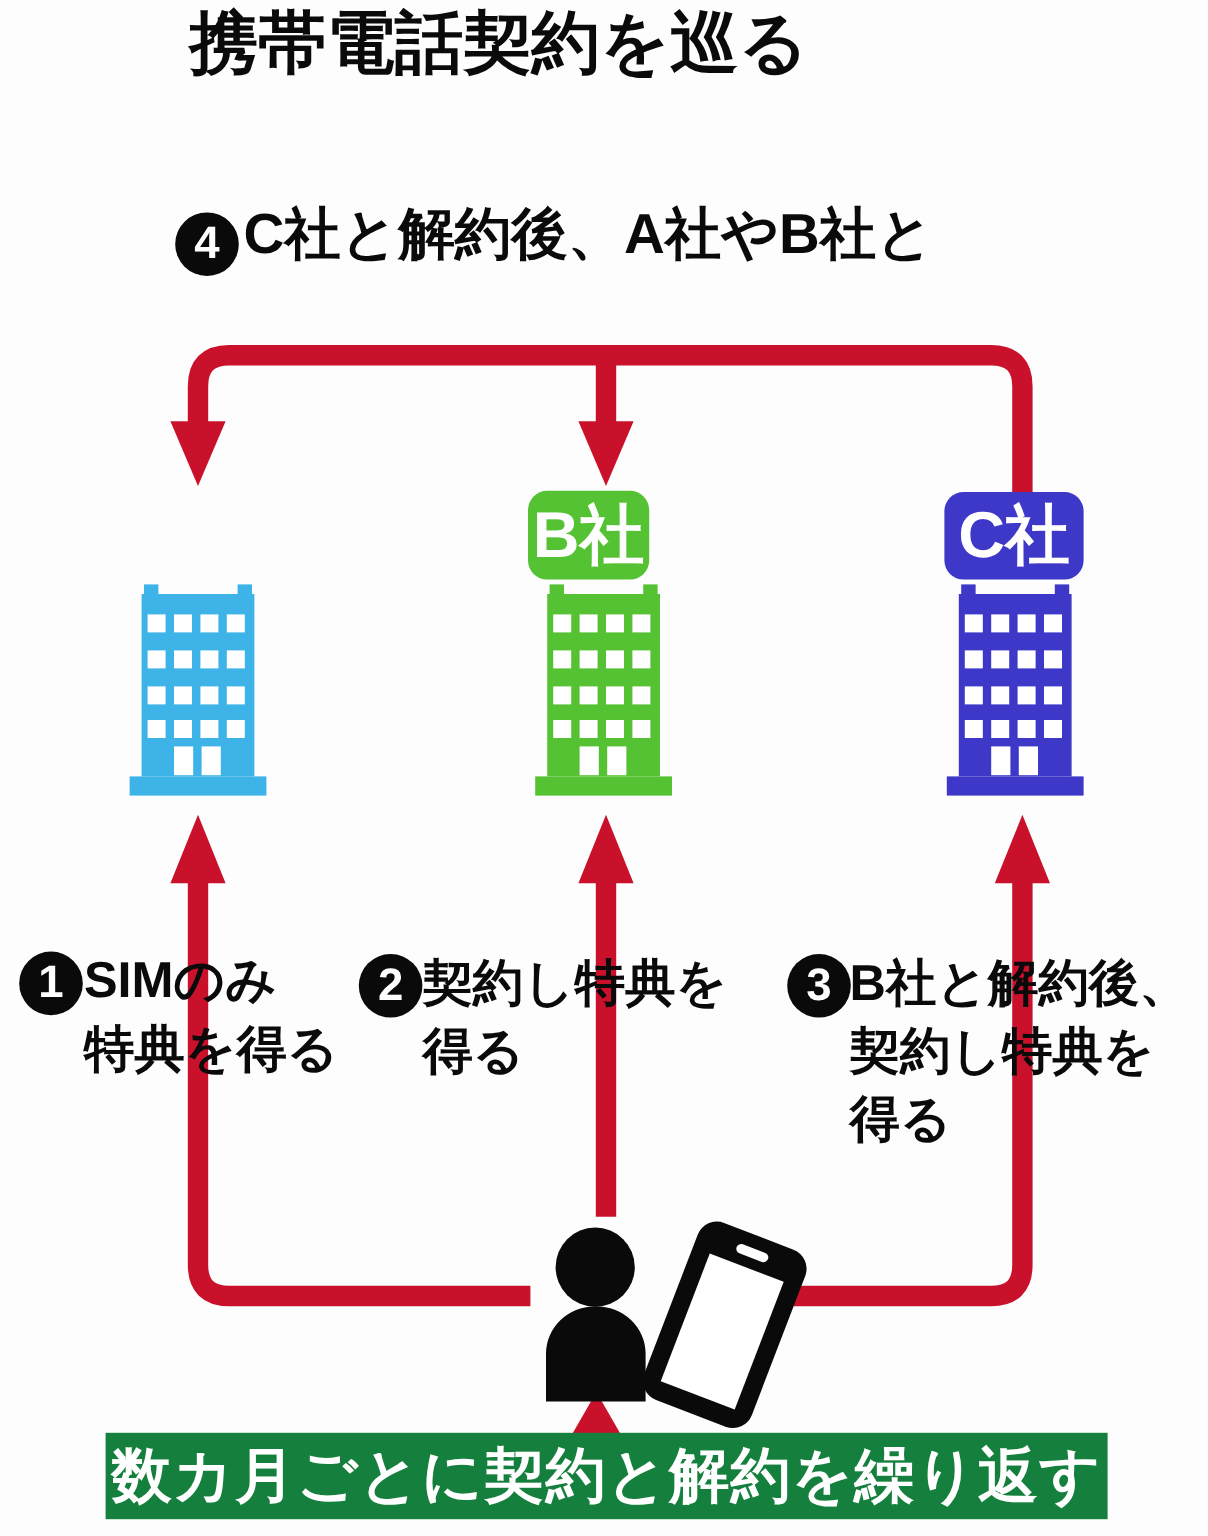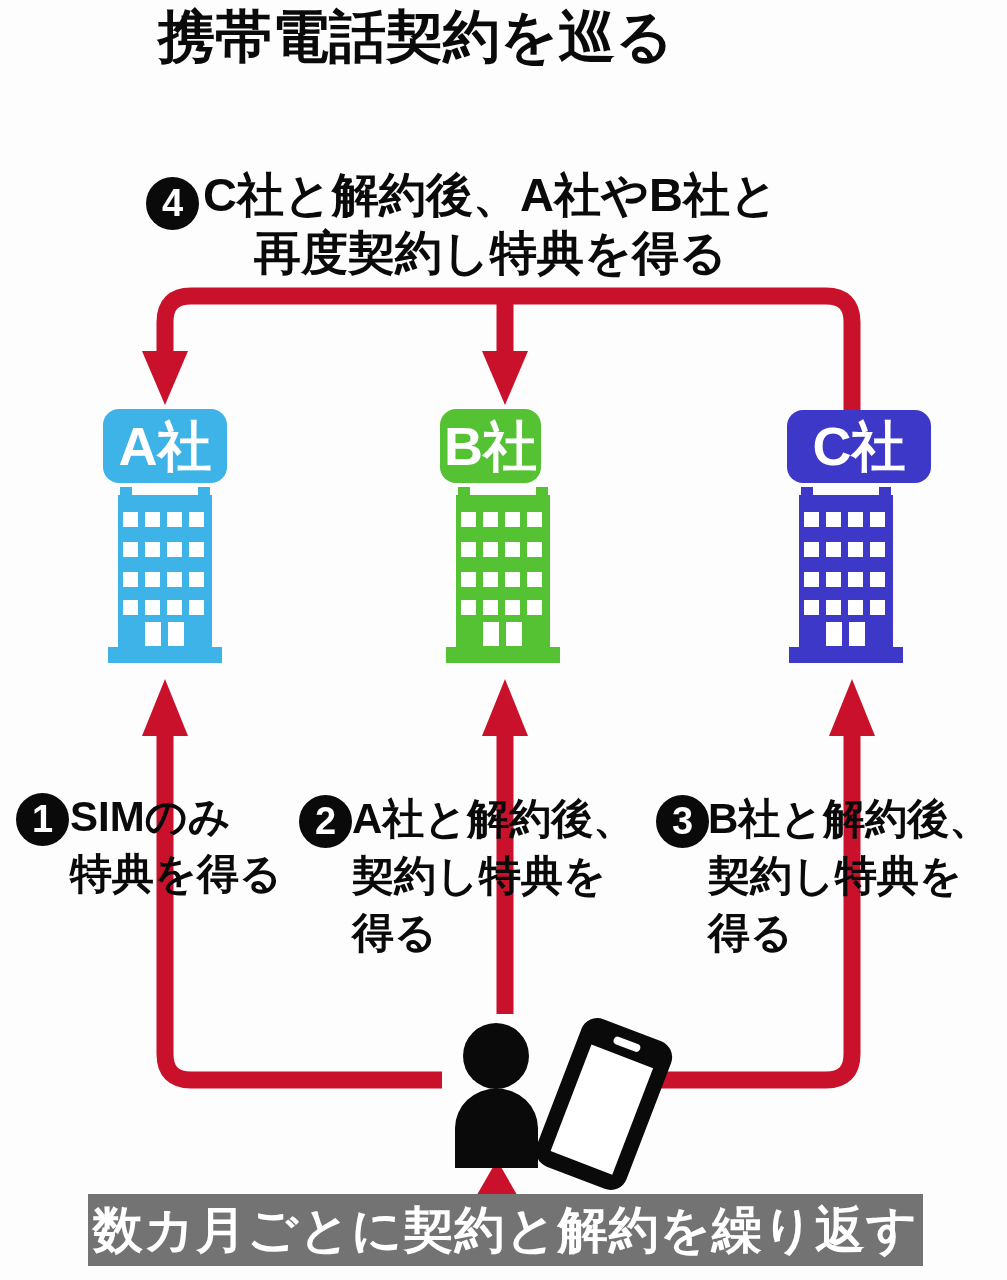--- a/index.html
+++ b/index.html
@@ -145,50 +145,45 @@
     </g>
   </svg>
 
   <div class="title">
     <div class="l1">携帯電話契約を巡る</div>
   </div>
 
   <div class="numcircle" style="left:146px;top:177px;">4</div>
   <div class="steptext step4-text">
     <div>C社と解約後、A社やB社と</div>
-    <div>再度契約し特典を得る</div>
   </div>
 
-  <div class="label" style="left: 103px; top: 409px; width: 124px; height: 74px; line-height: 74px; background: rgb(61, 179, 232); color: rgb(255, 255, 255);">
-    <span>A社</span>
-  </div>
   <div class="label" style="left: 440px; top: 409px; width: 101px; height: 74px; line-height: 74px; background: rgb(84, 194, 50); color: rgb(255, 255, 255);">
     <span>B社</span>
   </div>
-  <div class="label" style="left: 787px; top: 410px; width: 144px; height: 73px; line-height: 73px; background: rgb(62, 56, 201); color: rgb(255, 255, 255);">
+  <div class="label" style="left: 787px; top: 410px; width: 116px; height: 73px; line-height: 73px; background: rgb(62, 56, 201); color: rgb(255, 255, 255);">
     <span>C社</span>
   </div>
 
   <div class="numcircle" style="left:16px;top:793px;">1</div>
   <div class="steptext s-col" style="left:70px;top:788px;">
     <div>SIMのみ</div>
     <div>特典を得る</div>
   </div>
 
   <div class="numcircle" style="left:299px;top:795px;">2</div>
   <div class="steptext s-col" style="left:352px;top:790px;">
-    <div>A社と解約後、</div>
     <div>契約し特典を</div>
     <div>得る</div>
   </div>
 
   <div class="numcircle" style="left:656px;top:795px;">3</div>
   <div class="steptext s-col" style="left:708px;top:790px;">
     <div>B社と解約後、</div>
     <div>契約し特典を</div>
     <div>得る</div>
   </div>
 
-  <div class="banner" style="background: #737373;">
+  <div class="banner" style="background: #15803d;">
     <span>数カ月ごとに契約と解約を繰り返す</span>
   </div>
 
 </div>
 
 </body></html>

